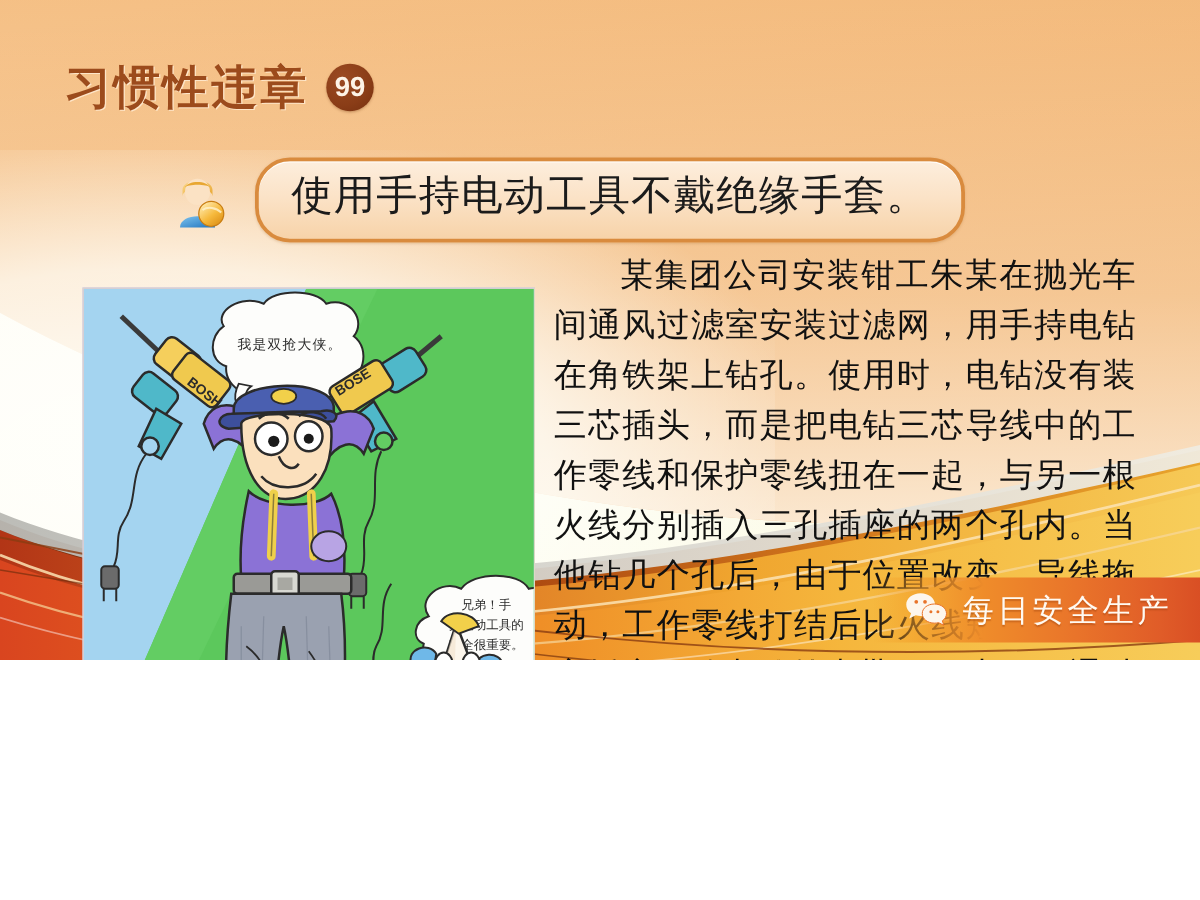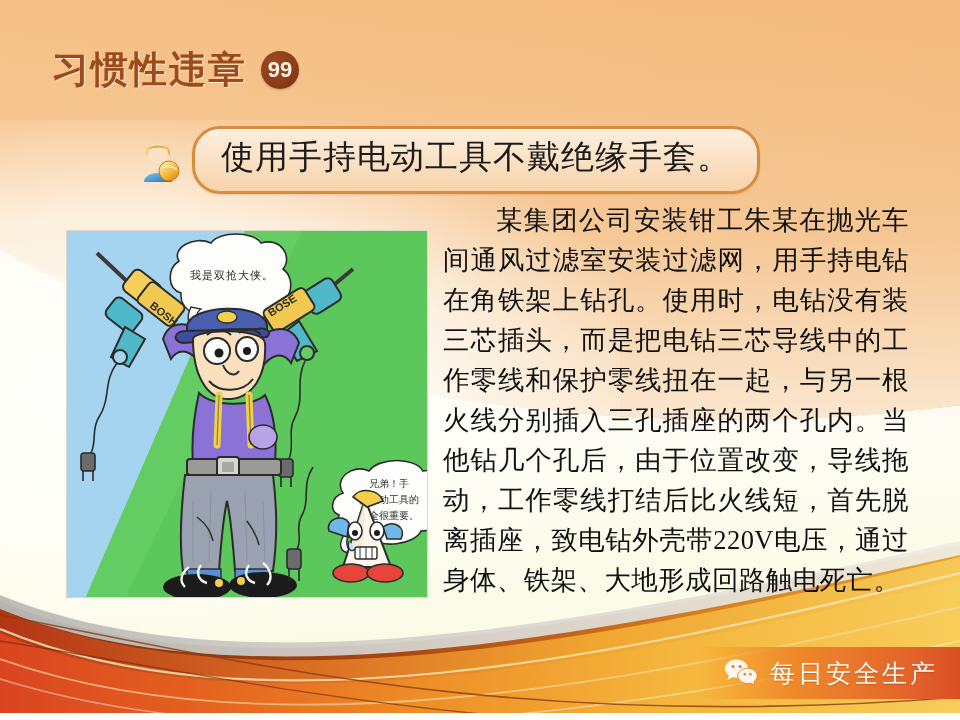--- a/index.html
+++ b/index.html
@@ -8,21 +8,21 @@
     padding: 0;
     background: #ffffff;
   }
   body {
     font-family: "Liberation Serif", "DejaVu Serif", serif;
   }
 
   .slide {
     position: relative;
     width: 960px;
-    height: 713px;
+    height: 528px;
     overflow: hidden;
     background: #fdfbee;
   }
 
   
   .bg-base {
     position: absolute;
     inset: 0;
     background: linear-gradient(180deg,
         #f8d5a8 0%,
@@ -116,21 +116,21 @@
     box-shadow: 0 1px 2px rgba(120,60,20,0.35);
   }
 
   
   .subtitle-row {
     position: absolute;
     left: 136px;
     top: 126px;
     display: flex;
     align-items: center;
-    gap: 12px;
+    gap: 24px;
   }
   .user-icon { width: 44px; height: 46px; flex: none; }
   .subtitle-pill {
     min-height: 50px;
     padding: 4px 26px 8px 26px;
     border: 3px solid #d98b3e;
     border-radius: 28px;
     background: linear-gradient(180deg, #fdeedd 0%, #fbe2c6 48%, #f7d3a9 100%);
     box-shadow: inset 0 1px 0 rgba(255,255,255,0.85),
                 0 1px 2px rgba(170,110,50,0.25);

